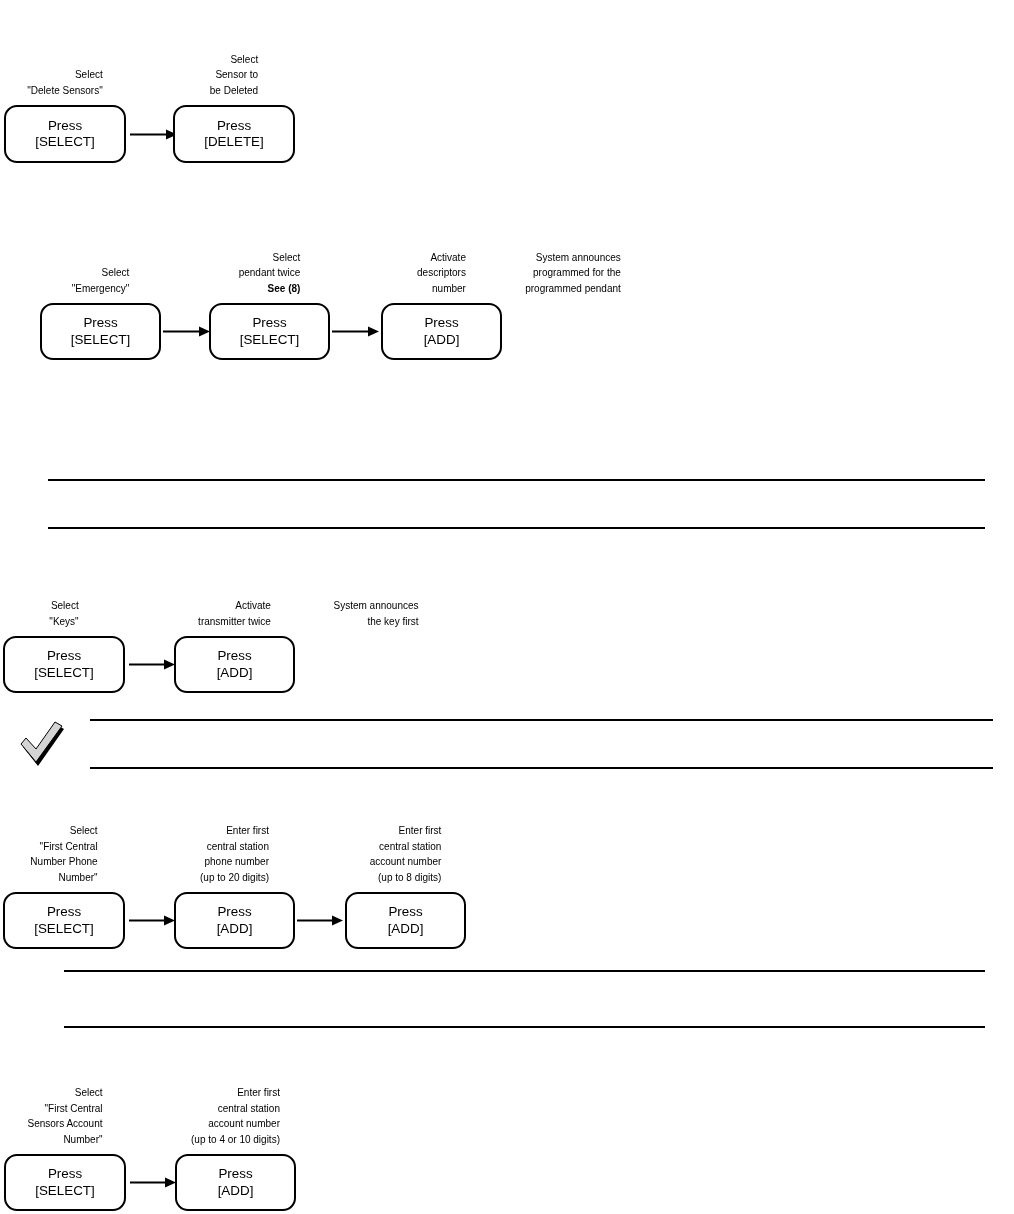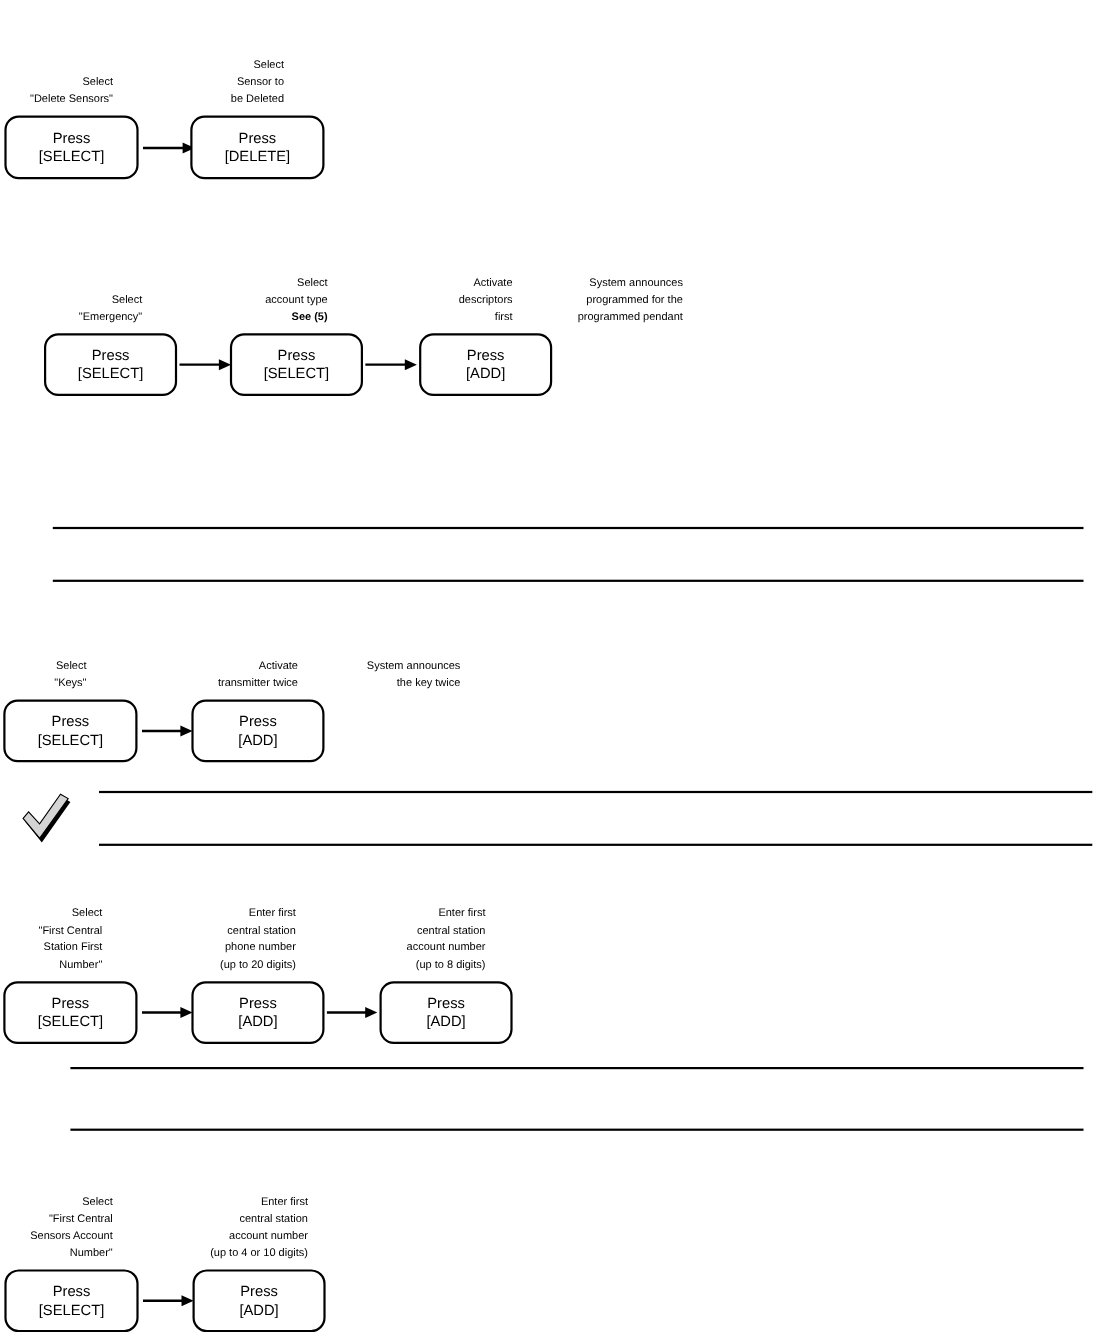--- a/index.html
+++ b/index.html
@@ -124,39 +124,39 @@
   </div>
 
   <svg class="arrow" style="left:123px; top:23px; width:47px;" viewBox="0 0 47 11">
     <line x1="0" y1="5.5" x2="37" y2="5.5" stroke="#000" stroke-width="2.2"></line>
     <polygon points="36,0.5 47,5.5 36,10.5" fill="#000"></polygon>
   </svg>
 
   <div class="step" style="left:169px;">
     <div class="caption">
       <div>Select</div>
-      <div>account type</div>
-      <div class="bold">See (5)</div>
+      <div>pendant twice</div>
+      <div class="bold">See (8)</div>
     </div>
     <div class="node" style="width:121px; height:57px;">
       <span>Press</span>
       <span>[SELECT]</span>
     </div>
   </div>
 
   <svg class="arrow" style="left:292px; top:23px; width:47px;" viewBox="0 0 47 11">
     <line x1="0" y1="5.5" x2="37" y2="5.5" stroke="#000" stroke-width="2.2"></line>
     <polygon points="36,0.5 47,5.5 36,10.5" fill="#000"></polygon>
   </svg>
 
   <div class="step" style="left:341px;">
     <div class="caption">
       <div>Activate</div>
       <div>descriptors</div>
-      <div>first</div>
+      <div>number</div>
     </div>
     <div class="node" style="width:121px; height:57px;">
       <span>Press</span>
       <span>[ADD]</span>
     </div>
   </div>
 
   <div class="step" style="left:462px;">
     <div class="caption" style="left:71px;">
       <div>System announces</div>
@@ -194,39 +194,39 @@
     </div>
     <div class="node" style="width:121px; height:57px;">
       <span>Press</span>
       <span>[ADD]</span>
     </div>
   </div>
 
   <div class="step" style="left:292px;">
     <div class="caption" style="left:81px;">
       <div>System announces</div>
-      <div>the key twice</div>
+      <div>the key first</div>
     </div>
   </div>
 </div>
 
 <svg class="note-icon" style="left:17px; top:717px;" viewBox="0 0 56 56">
   <path d="M6,30 L10,24 L20,35 L40,8 L47,12 L21,49 Z" fill="#000000"></path>
   <path d="M4,27 L9,21 L19,32 L38,5 L45,9 L19,45 Z" fill="#d4d4d4" stroke="#000000" stroke-width="1"></path>
 </svg>
 <div class="rule" style="left:90px; top:719px; width:903px;"></div>
 <div class="rule" style="left:90px; top:767px; width:903px;"></div>
 
 <div class="flow" style="left:3px; top:892px;">
 
   <div class="step" style="left:0px;">
     <div class="caption">
       <div>Select</div>
       <div>"First Central</div>
-      <div>Station First</div>
+      <div>Number Phone</div>
       <div>Number"</div>
     </div>
     <div class="node" style="width:122px; height:57px;">
       <span>Press</span>
       <span>[SELECT]</span>
     </div>
   </div>
 
   <svg class="arrow" style="left:126px; top:23px; width:46px;" viewBox="0 0 46 11">
     <line x1="0" y1="5.5" x2="36" y2="5.5" stroke="#000" stroke-width="2.2"></line>

